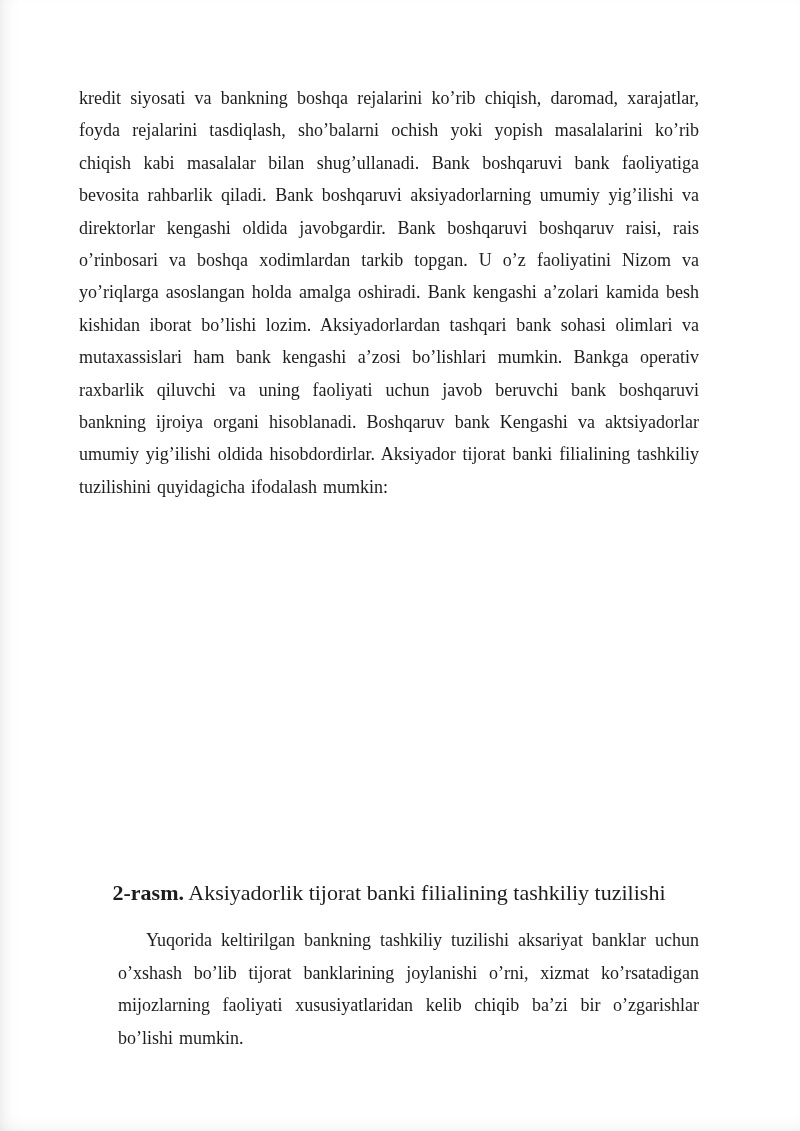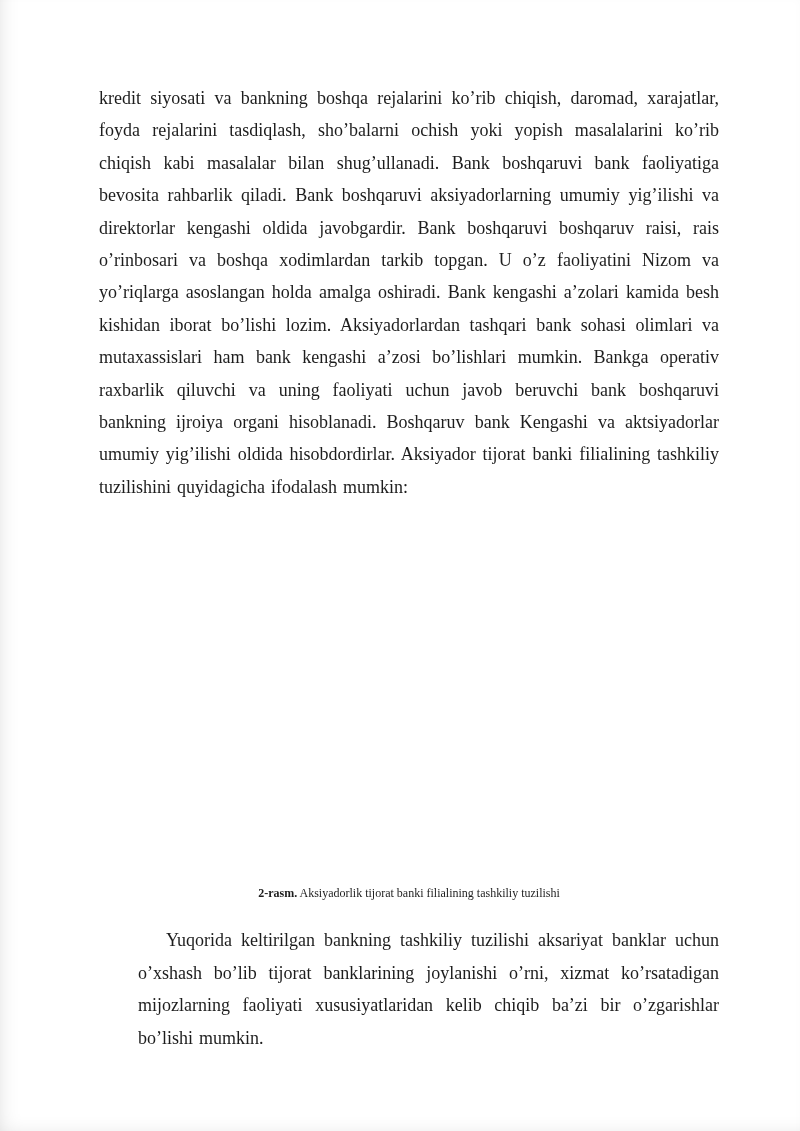--- a/index.html
+++ b/index.html
@@ -22,38 +22,38 @@
     content: "";
     position: absolute;
     inset: 0;
     pointer-events: none;
     box-shadow:
       inset 16px -12px 24px -22px rgba(0,0,0,0.20),
       inset -8px 6px 18px -20px rgba(0,0,0,0.10);
   }
   .content {
     position: absolute;
-    left: 99px;
+    left: 79px;
     top: 82px;
     width: 620px;
   }
   .para {
     margin: 0;
     font-size: 18px;
     line-height: 32.4px;
     text-align: justify;
     word-spacing: 1.5px;
   }
   .figure-area {
     height: 374px;
     width: 100%;
   }
   .caption {
     margin: 0;
-    font-size: 12px;
+    font-size: 22px;
     line-height: 32px;
     text-align: center;
   }
   .caption .caption-label {
     font-weight: bold;
   }
   .para-indent {
     margin-top: 15px;
     text-indent: 28px;
     margin-left: 39px;

